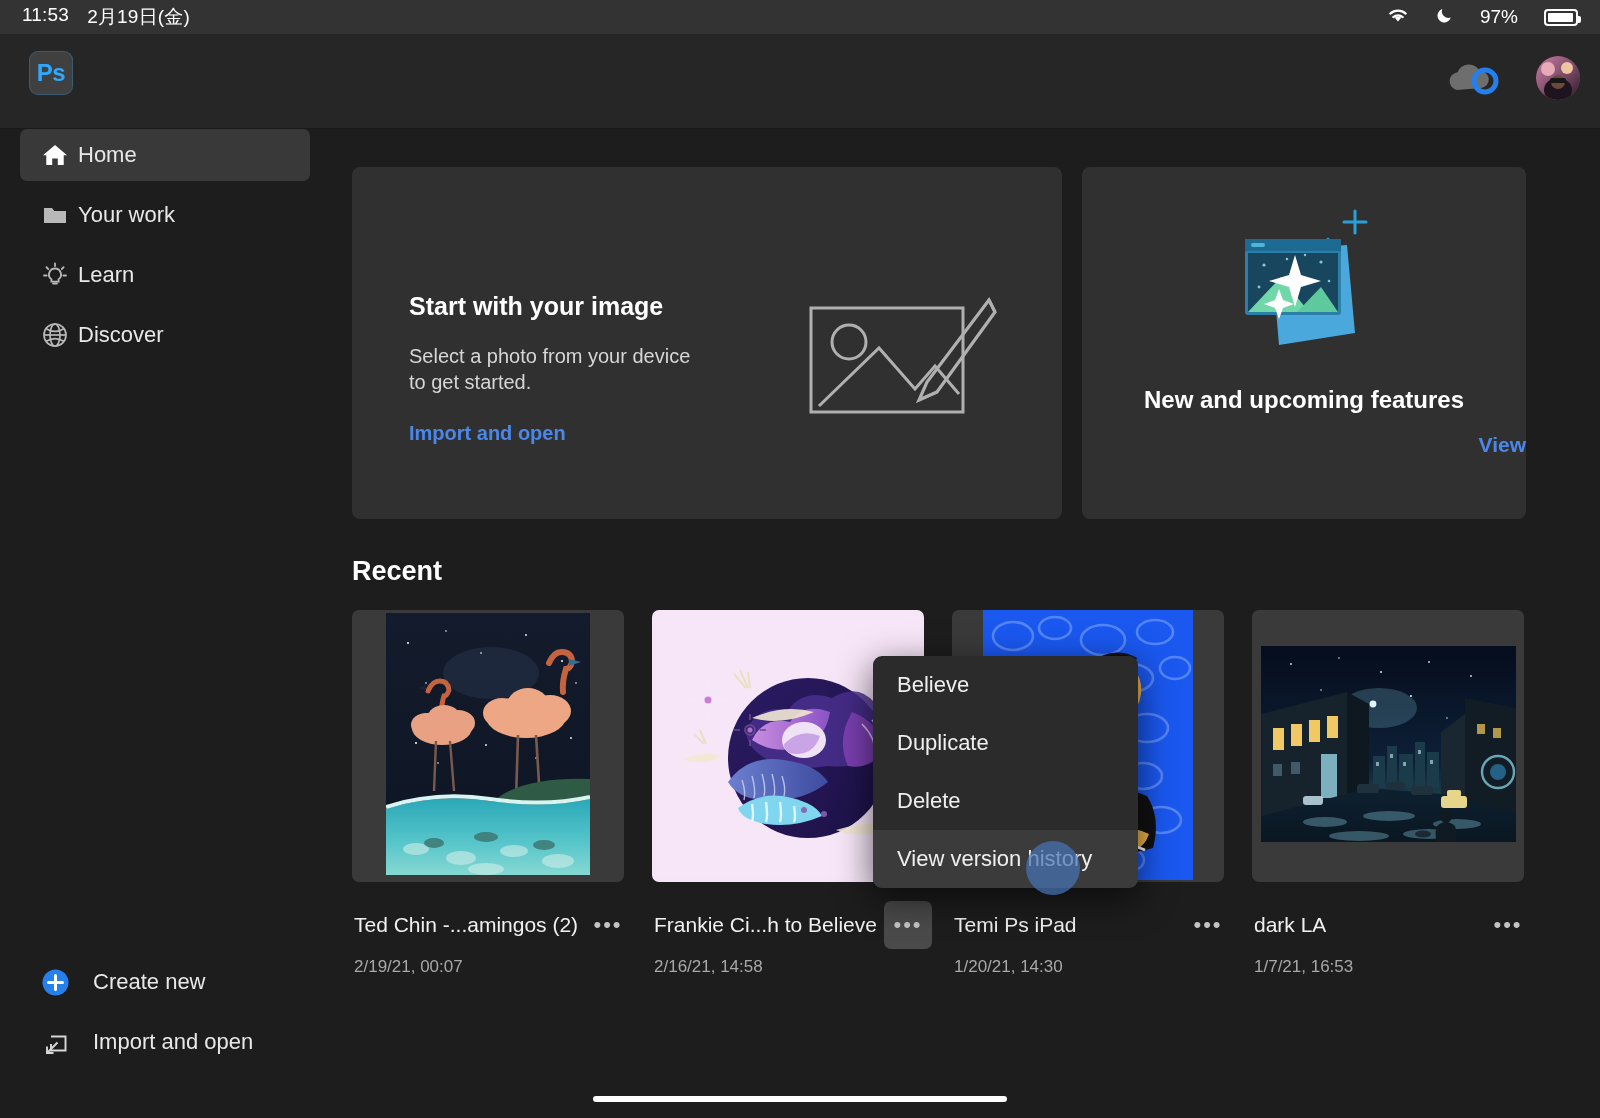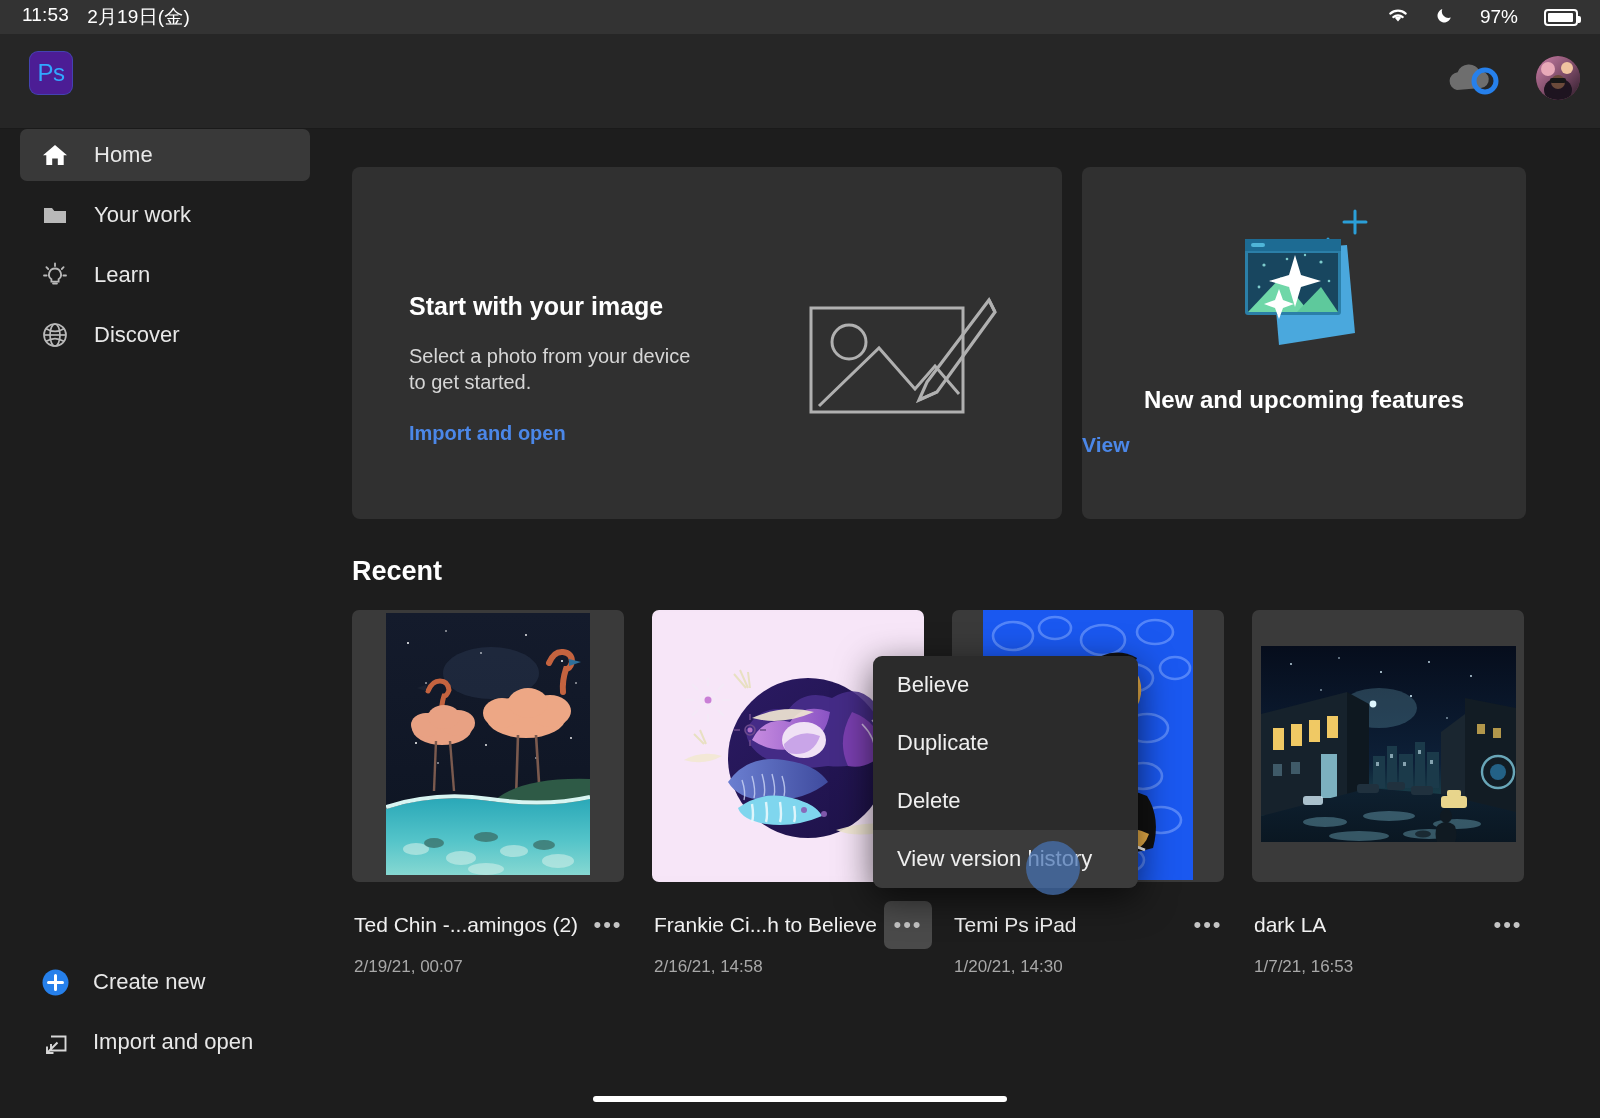--- a/index.html
+++ b/index.html
@@ -35,35 +35,35 @@
 
   
   .appheader {
     position: absolute; top: 34px; left: 0; width: 1600px; height: 95px;
     background: #262626;
     border-bottom: 1px solid #1a1a1a;
   }
   .ps-logo {
     position: absolute; left: 29px; top: 17px;
     width: 44px; height: 44px; border-radius: 9px;
-    background: #4c1d95; border: 1px solid #31a8ff44;
+    background: #404040; border: 1px solid #31a8ff44;
     display: flex; align-items: center; justify-content: center;
-    color: #31a8ff; font-size: 24px; font-weight: normal; letter-spacing: -0.5px;
+    color: #31a8ff; font-size: 24px; font-weight: bold; letter-spacing: -0.5px;
   }
   .cloud-status { position: absolute; right: 95px; top: 24px; width: 62px; height: 42px; }
   .avatar {
     position: absolute; right: 20px; top: 22px;
     width: 44px; height: 44px; border-radius: 50%;
     overflow: hidden; background: #6d3a52;
   }
 
   
   .sidebar { position: absolute; left: 0; top: 129px; width: 330px; height: 989px; }
   .nav-item {
-    display: flex; align-items: center; gap: 24px;
+    display: flex; align-items: center; gap: 8px;
     height: 52px; margin: 0 20px; padding: 0 20px;
     border-radius: 7px; color: #e8e8e8; font-size: 22px;
   }
   .nav-item + .nav-item { margin-top: 8px; }
   .nav-item.selected { background: #393939; }
   .nav-icon { width: 30px; height: 30px; display: flex; align-items: center; justify-content: center; flex: 0 0 30px; }
 
   .bottom-actions { position: absolute; left: 20px; bottom: 50px; width: 300px; text-align: center; }
   .action-item {
     display: flex; align-items: center; gap: 23px;
@@ -87,21 +87,21 @@
   .start-link { color: #4b87e8; font-size: 20px; font-weight: bold; }
 
   .start-illus { position: absolute; left: 455px; top: 127px; }
 
   .feat-illus { position: absolute; left: 50%; top: 38px; transform: translateX(-50%); }
   .feat-title {
     position: absolute; top: 219px; left: 0; width: 100%; text-align: center;
     color: #fff; font-size: 24px; font-weight: bold;
   }
   .feat-link {
-    position: absolute; top: 266px; left: 0; width: 100%; text-align: left;
+    position: absolute; top: 266px; left: 0; width: 100%; text-align: right;
     color: #4b87e8; font-size: 21px; font-weight: bold;
   }
 
   .recent-title { position: absolute; left: 22px; top: 427px; color: #fff; font-size: 27px; font-weight: bold; }
 
   .recent-grid { position: absolute; left: 22px; top: 481px; width: 1245px; display: flex; gap: 28px; }
   .recent-item { width: 272px; }
   .thumb-box {
     width: 272px; height: 272px; background: #3a3a3a; border-radius: 7px;
     display: flex; align-items: center; justify-content: center; overflow: hidden;

